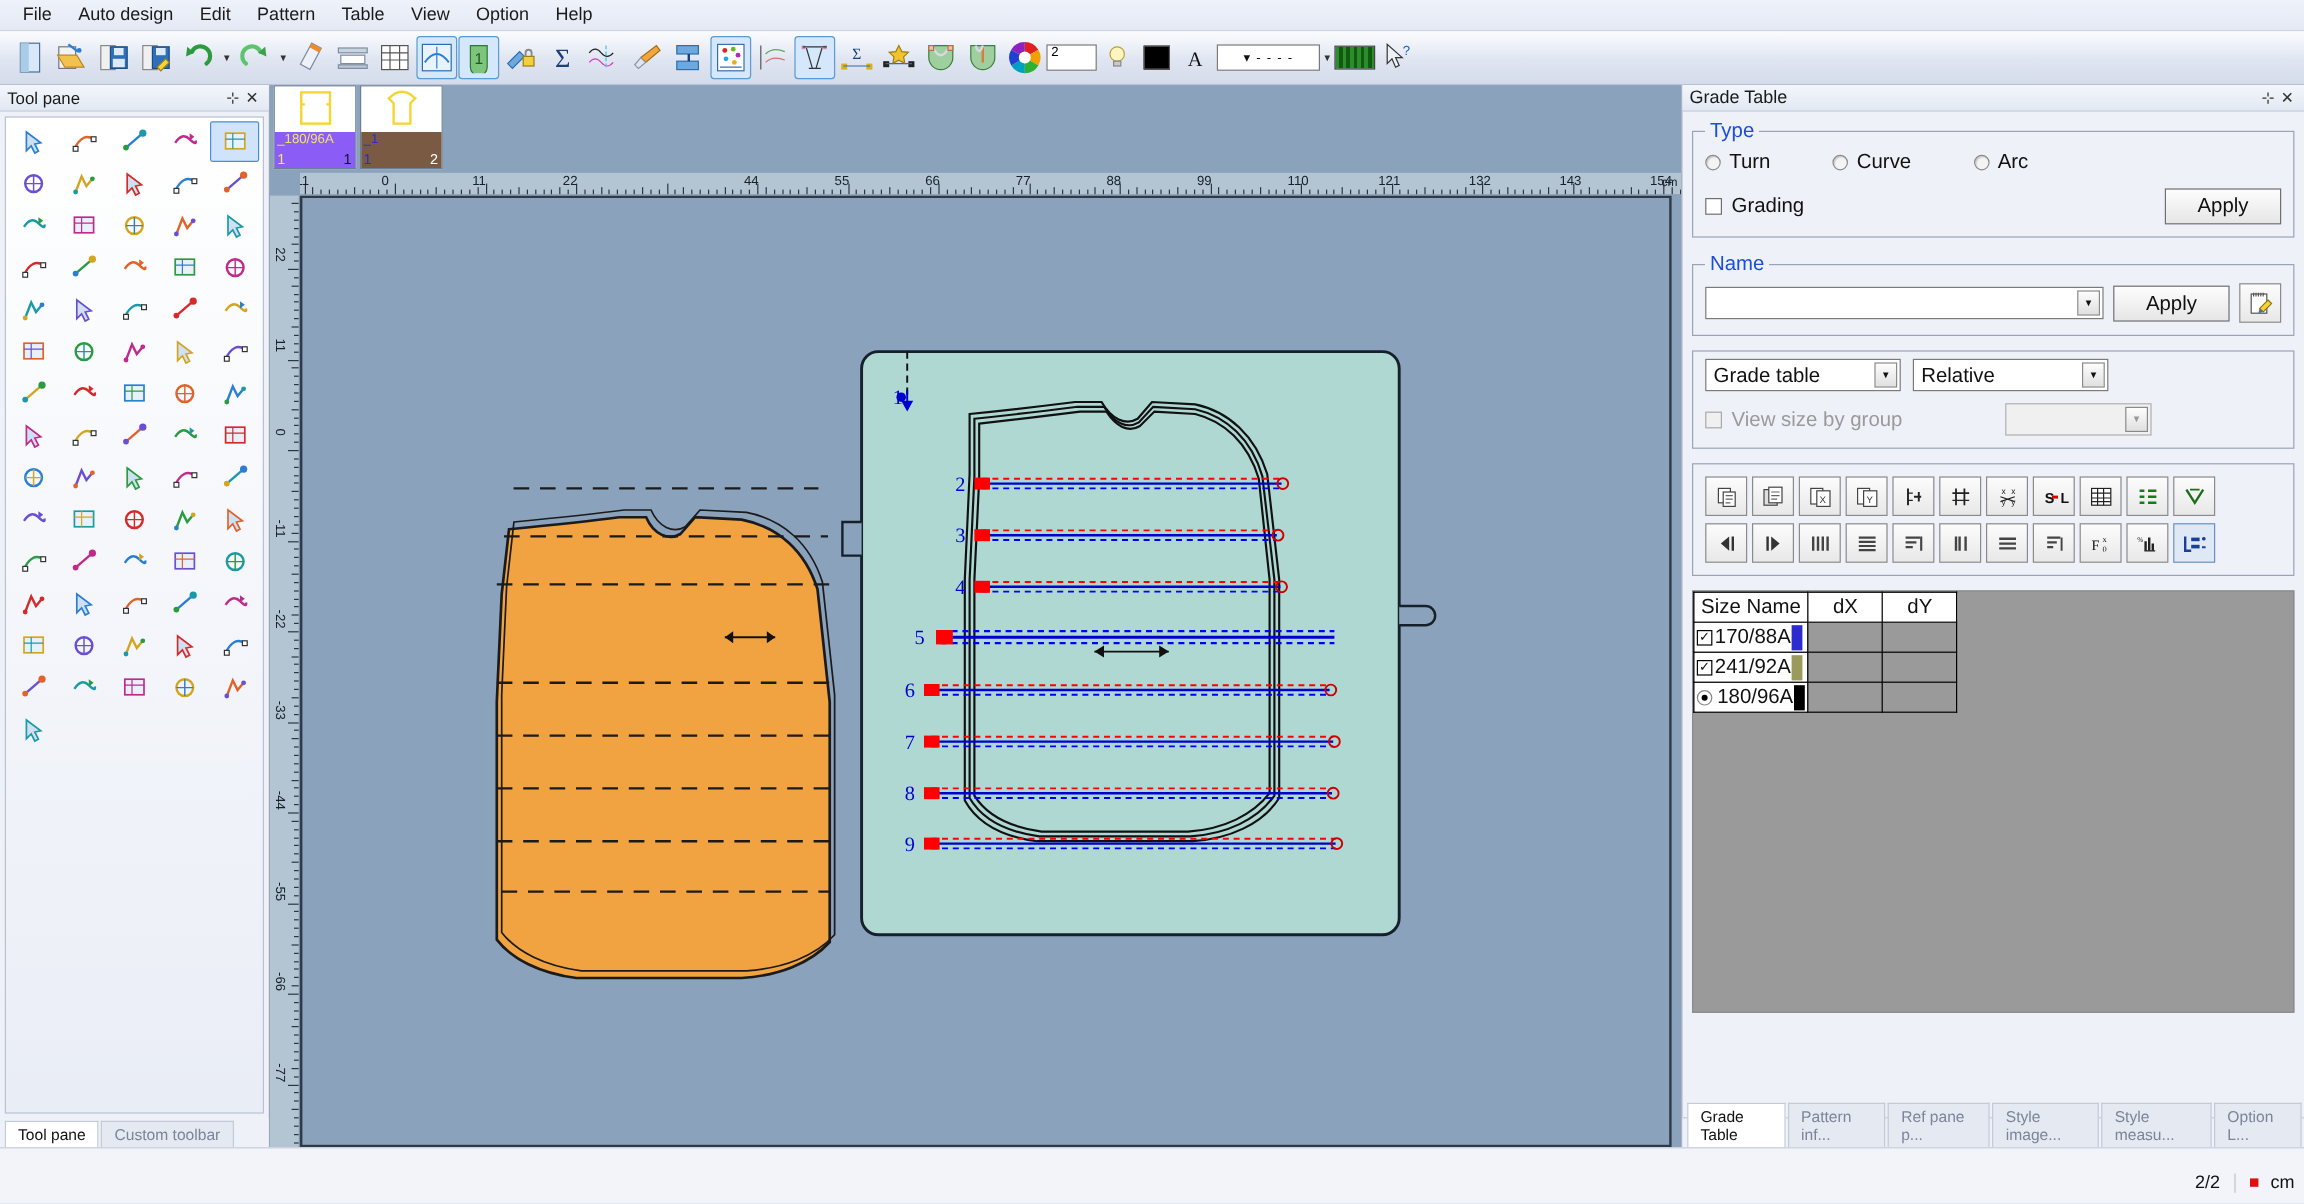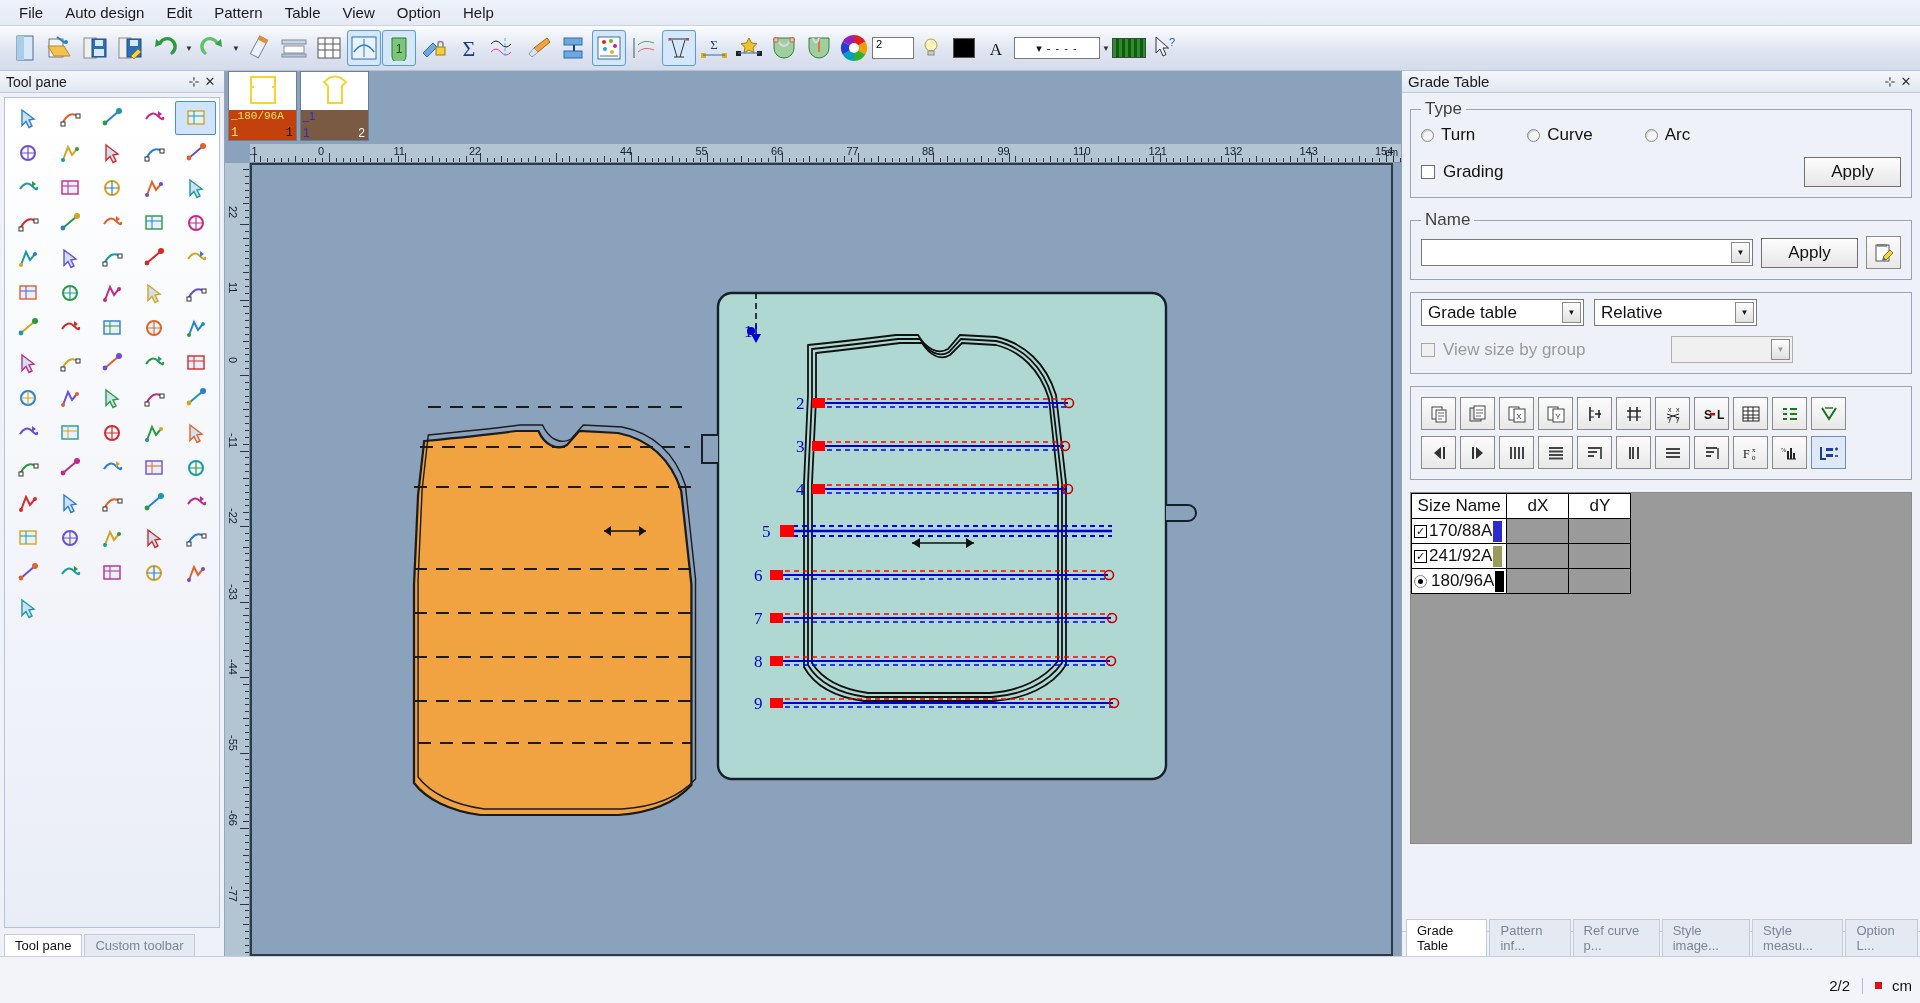--- a/index.html
+++ b/index.html
@@ -114,21 +114,21 @@
     padding-left: 3px;
   }
   .piece-thumb {
     width: 69px; height: 70px; border: 1px solid #6b7f96; margin-right: 3px;
     display: flex; flex-direction: column; background: #fff;
   }
   .piece-ico { flex: 1; display: flex; align-items: center; justify-content: center; }
   .piece-label {
     height: 30px; position: relative; font-size: 11px; padding: 0 2px;
   }
-  .piece-label.sel { background: #c2410c; font-family: Liberation Mono, monospace; }
+  .piece-label.sel { background: #8b5cf6; }
   .piece-label.sel2 { background: #7a5a42; }
   .pl-top { position: absolute; top: 0; left: 2px; font-size: 11px; }
   .pl-bl  { position: absolute; bottom: 0; left: 2px; font-size: 12px; }
   .pl-br  { position: absolute; bottom: 0; right: 3px; font-size: 12px; }
 
   #hruler {
     position: absolute; left: 25px; top: 73px; width: 1151px; height: 19px;
     background: #b3c4d3; border-bottom: 1px solid #7e90a3;
     overflow: hidden;
   }
@@ -153,21 +153,21 @@
     position: absolute; left: 1401px; top: 71px; width: 519px; height: 885px;
     background: #eef1f7; border-left: 1px solid #9aa4b8;
     display: flex; flex-direction: column;
   }
   #gp-body { flex: 1; padding: 6px 8px 0 8px; overflow: hidden; }
   fieldset.grp {
     border: 1px solid #9aa4b8; margin: 0 0 12px 0; padding: 6px 10px 10px 10px;
     background: #eef1f7;
   }
   fieldset.grp > legend {
-    font-size: 17px; padding: 0 4px; color: #404040;
+    font-size: 17px; padding: 0 4px; color: #1d4ed8;
   }
   .row { display: flex; align-items: center; }
   .radio-wrap { display: flex; align-items: center; margin-right: 52px; font-size: 17px; }
   .radio {
     width: 13px; height: 13px; border-radius: 50%;
     border: 1px solid #8b8b8b; background: #f4f4f4; margin-right: 7px;
     box-shadow: inset 1px 1px 1px #c9c9c9;
   }
   .chk {
     width: 14px; height: 14px; border: 1px solid #6e6e6e; background: #fff;
@@ -1754,21 +1754,21 @@
               <td></td>
             </tr>
           </tbody>
         </table>
       </div>
     </div>
 
     <div id="gp-tabs">
       <div class="dock-tab sel">Grade Table</div>
       <div class="dock-tab">Pattern inf...</div>
-      <div class="dock-tab">Ref curve p...</div>
+      <div class="dock-tab">Ref pane p...</div>
       <div class="dock-tab">Style image...</div>
       <div class="dock-tab">Style measu...</div>
       <div class="dock-tab">Option L...</div>
     </div>
   </div>
 
   <div id="statusbar">
     <div id="status-right">
       <span>2/2</span>
       <span class="sb-sep"></span>

